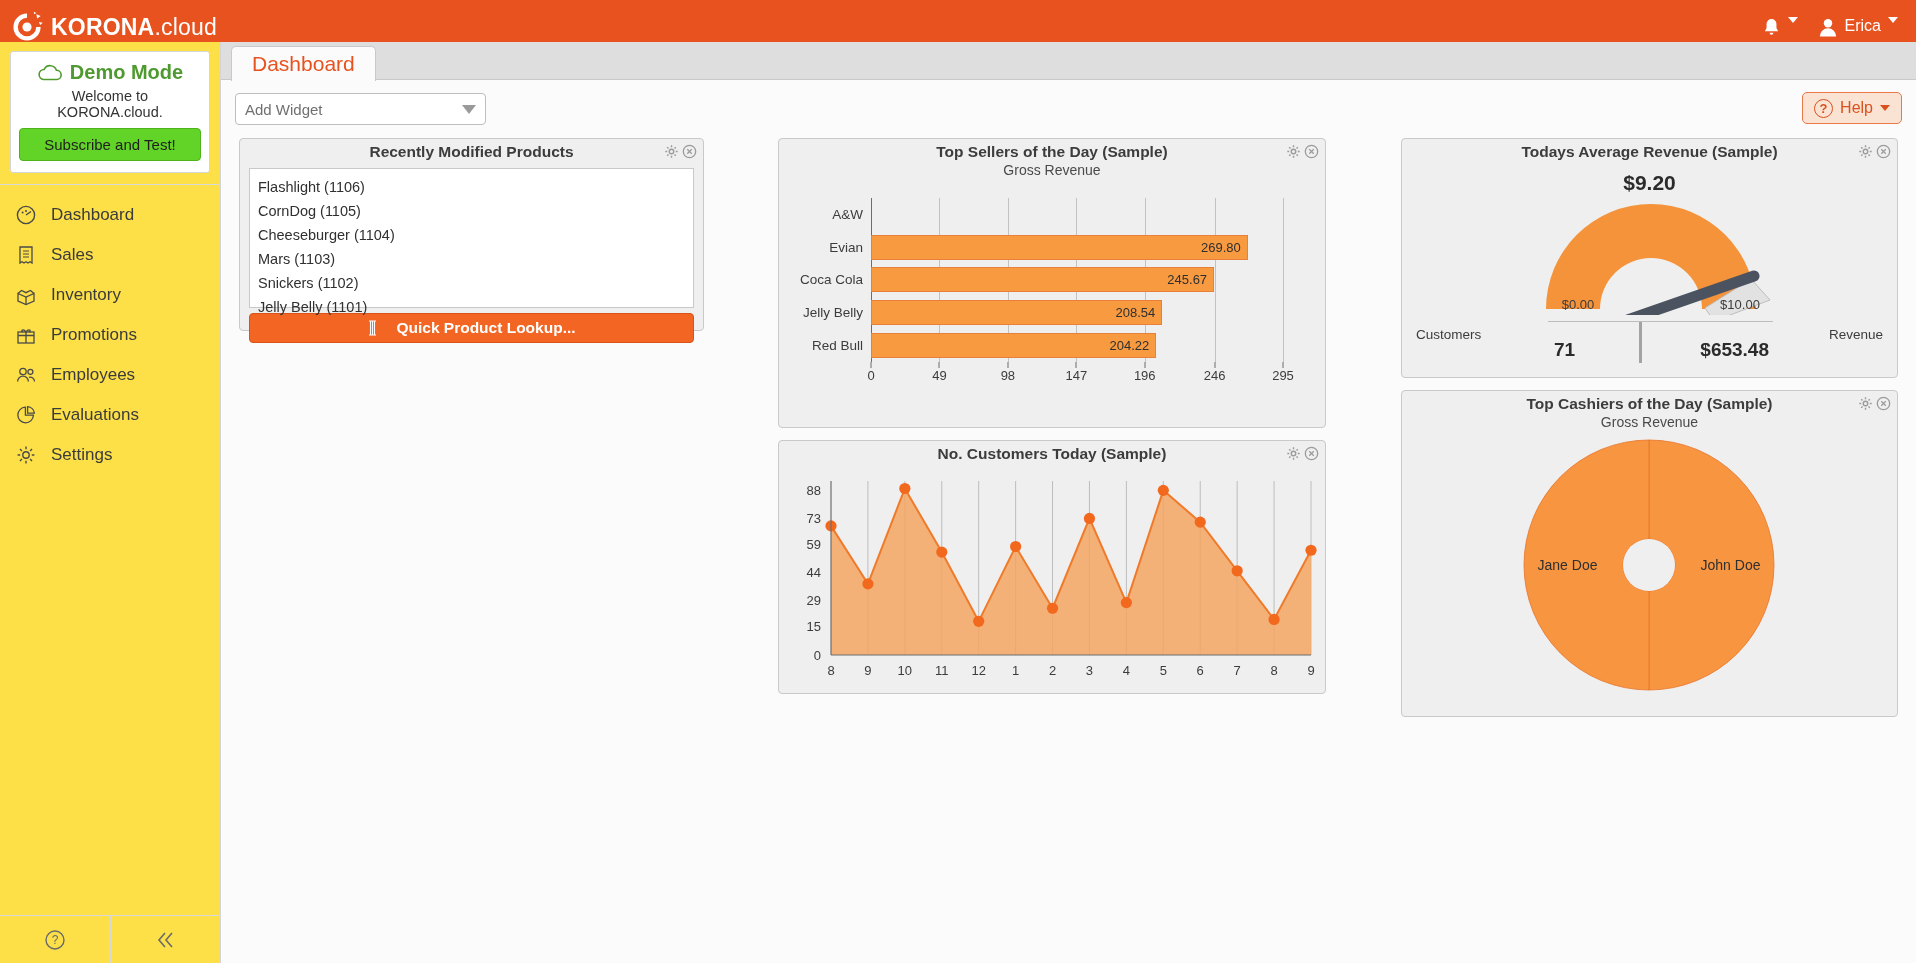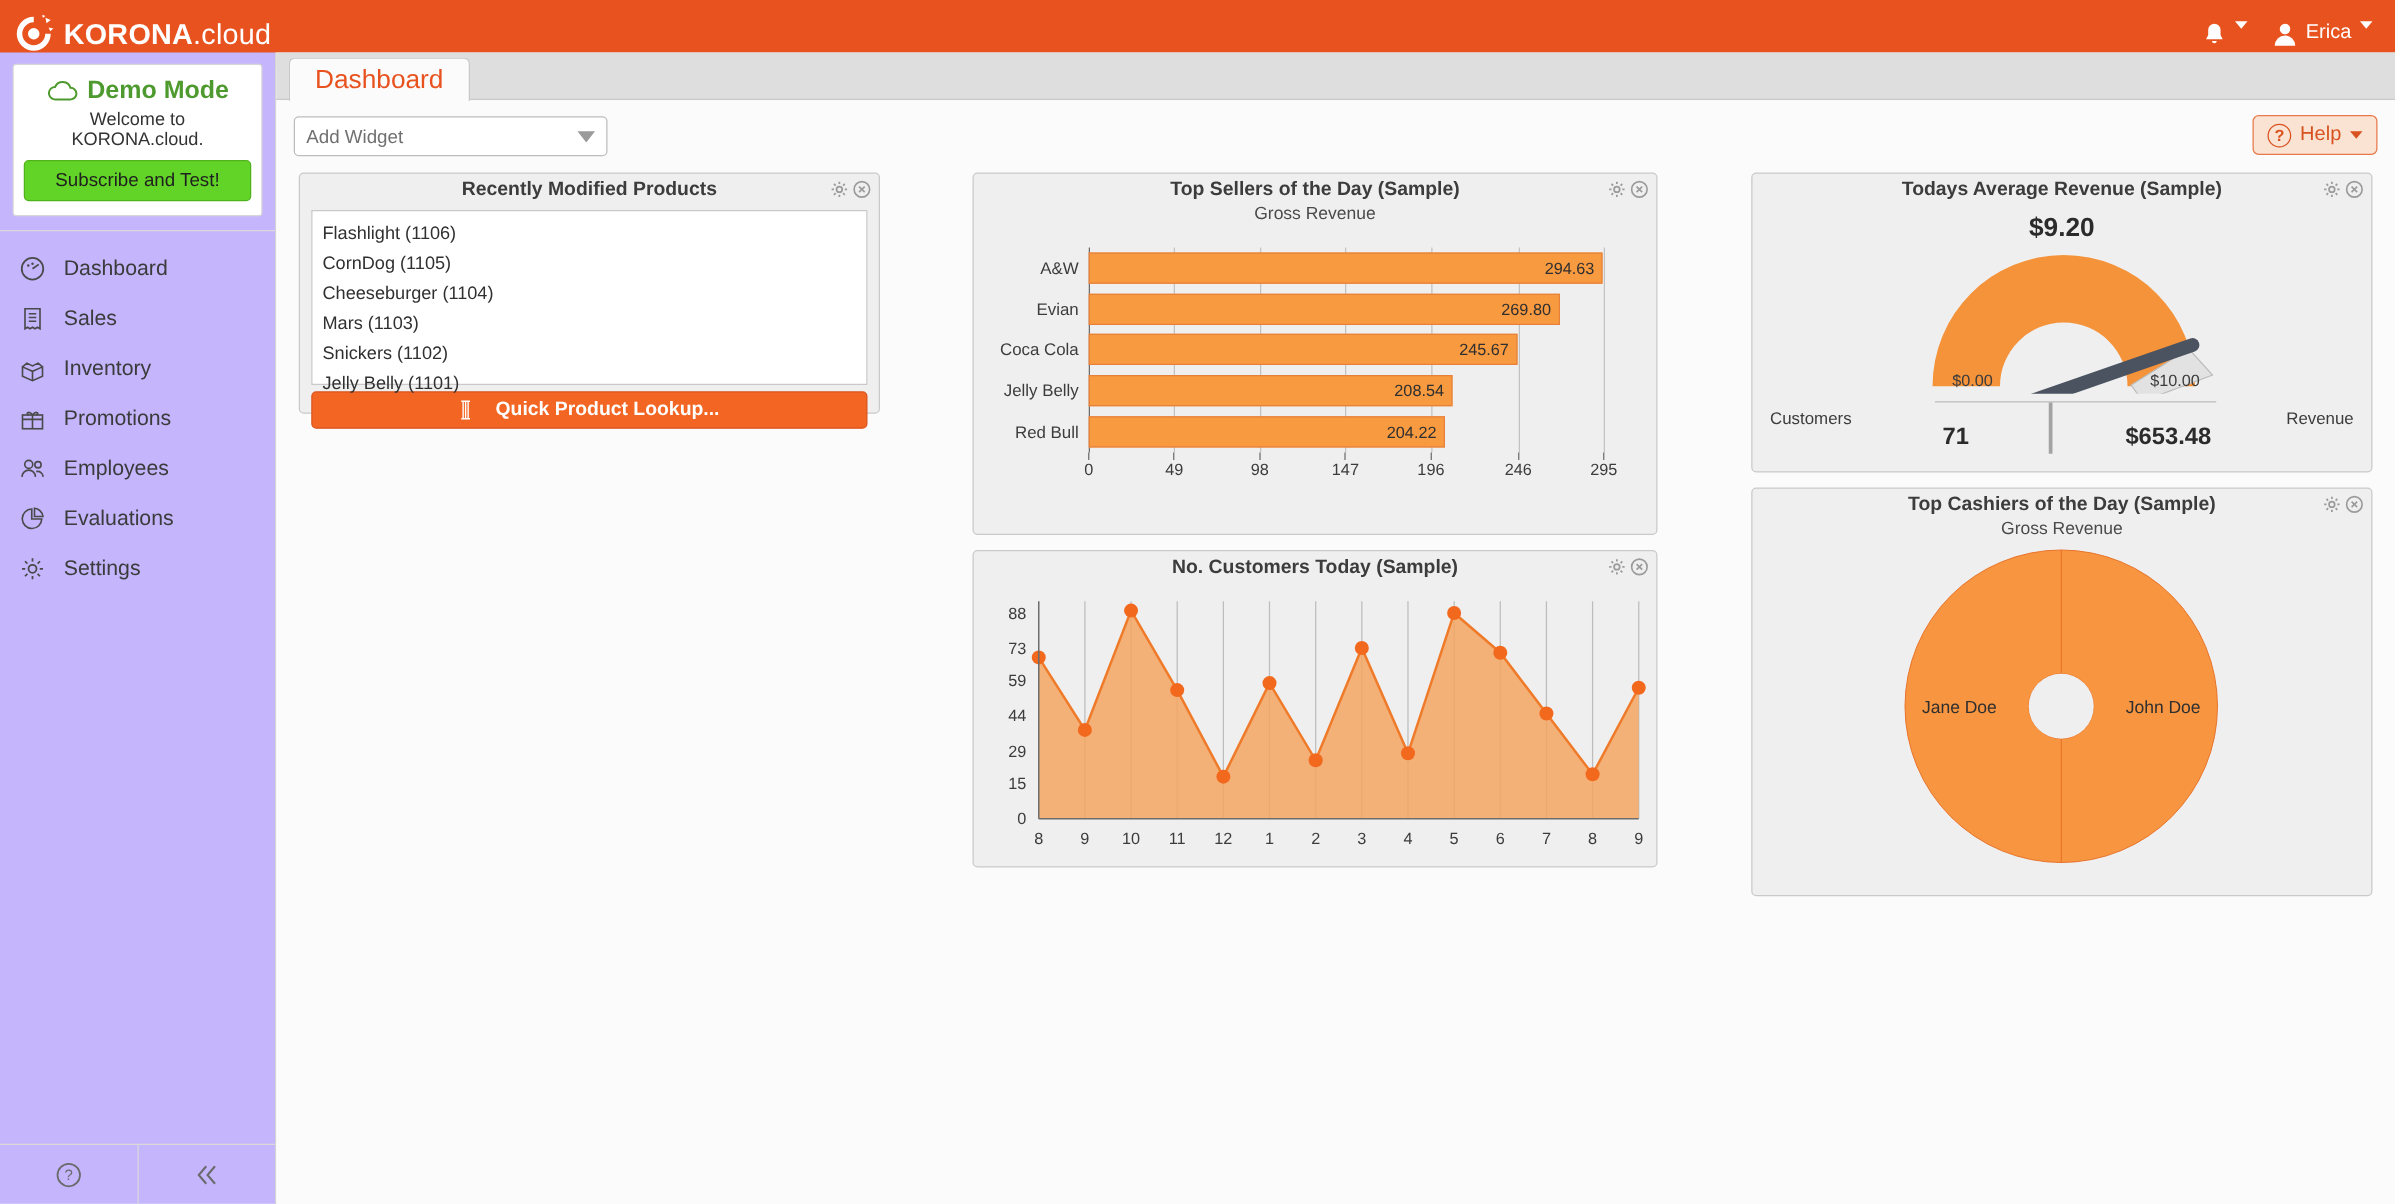--- a/index.html
+++ b/index.html
@@ -26,21 +26,21 @@
   .user-name { font-size: 16px; color: #fff; }
   .caret-dn {
     width: 0; height: 0;
     border-left: 5px solid transparent; border-right: 5px solid transparent;
     border-top: 6px solid #fff;
   }
 
   
   .sidebar {
     position: absolute; top: 42px; left: 0; width: 221px; height: 921px;
-    background: #c4b5fd; border-right: 1px solid #d4d4d4;
+    background: #fde047; border-right: 1px solid #d4d4d4;
   }
   .demo-card {
     margin: 9px 10px 0 10px; background: #fff; border: 1px solid #d6d6d6;
     border-radius: 3px; padding: 9px 8px 11px 8px; text-align: center;
   }
   .demo-title { display: flex; align-items: center; justify-content: center; gap: 7px;
     font-size: 20px; font-weight: bold; color: #4e9a2f; }
   .demo-sub { font-size: 14.5px; color: #333; margin-top: 4px; }
   .demo-btn {
     display: block; width: 100%; margin-top: 8px; padding: 7px 0;
@@ -360,23 +360,20 @@
               <div class="bar-axis" style="left: 0%;"></div>
               <div class="bar-gl" style="left: 16.6102%;"></div>
               <div class="bar-gl" style="left: 33.2203%;"></div>
               <div class="bar-gl" style="left: 49.8305%;"></div>
               <div class="bar-gl" style="left: 66.4407%;"></div>
               <div class="bar-gl" style="left: 83.3898%;"></div>
               <div class="bar-gl" style="left: 100%;"></div>
             </div>
             <div class="bar-row">
               <span class="bar-label">A&amp;W</span>
-              <div class="bar" style="width: 99.8746%;">
-                <span class="bar-val">294.63</span>
-              </div>
             </div>
             <div class="bar-row">
               <span class="bar-label">Evian</span>
               <div class="bar" style="width: 91.4576%;">
                 <span class="bar-val">269.80</span>
               </div>
             </div>
             <div class="bar-row">
               <span class="bar-label">Coca Cola</span>
               <div class="bar" style="width: 83.278%;">

